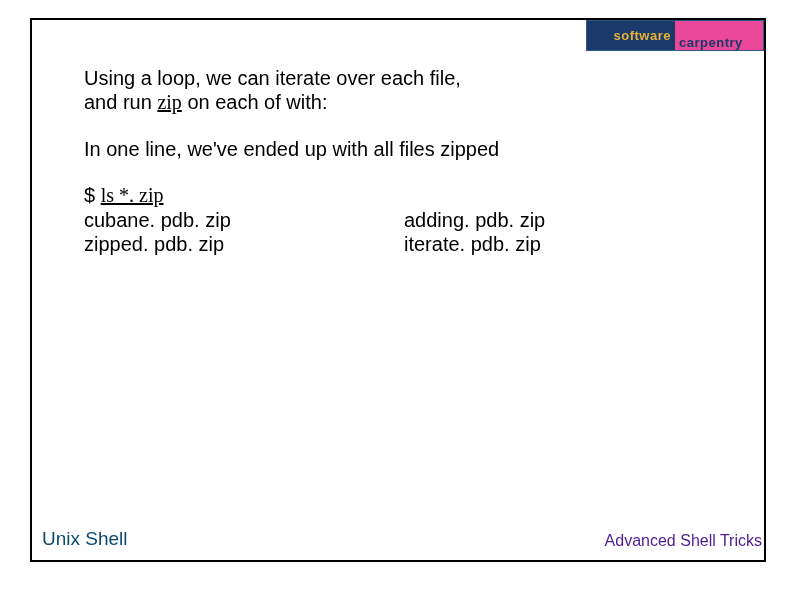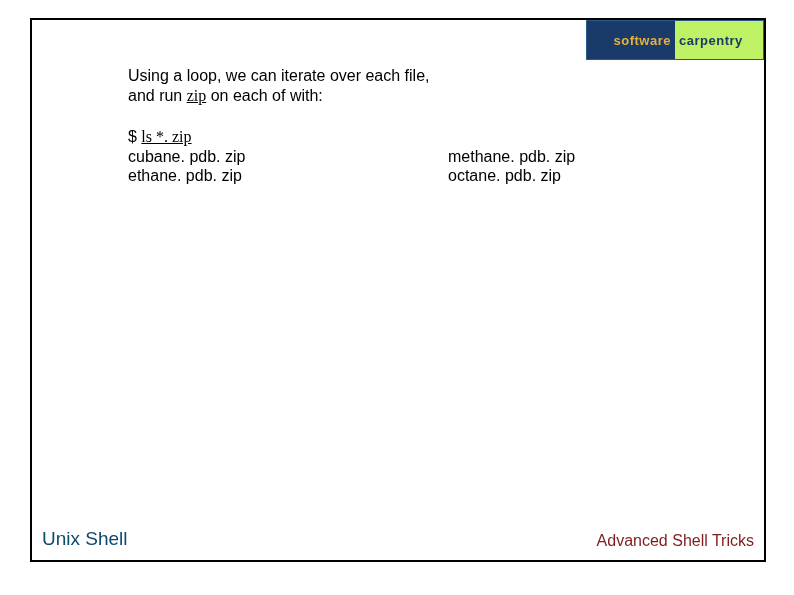--- a/index.html
+++ b/index.html
@@ -16,82 +16,81 @@
     top: 18px;
     width: 736px;
     height: 544px;
     border: 2px solid #000;
   }
   .logo {
     position: absolute;
     top: 0;
     right: 0;
     width: 178px;
-    height: 40px;
+    height: 31px;
     border: 1px solid #2a5a8a;
     display: flex;
     margin-left: 28px;
   }
   .logo-left {
     flex: 1;
     background: #1a3a6a;
     display: flex;
     align-items: center;
     justify-content: flex-end;
     padding-right: 4px;
   }
   .logo-left span {
     color: #e8b038;
     font-size: 13px;
     font-weight: bold;
     letter-spacing: 0.5px;
   }
   .logo-right {
     flex: 1;
-    background: #bef264;
+    background: #ec4899;
     display: flex;
-    align-items: center;
+    align-items: flex-end;
     padding-left: 4px;
   }
   .logo-right span {
     color: #1a3a6a;
     font-size: 13px;
     font-weight: bold;
     letter-spacing: 0.5px;
   }
   .content {
     position: absolute;
     left: 52px;
     top: 46px;
     width: 640px;
-    font-size: 16px;
+    font-size: 20px;
     color: #000;
     line-height: 1.22;
-    margin-left: 44px;
   }
   .blk { margin-bottom: 22px; }
   .underline { text-decoration: underline; font-family: Liberation Serif, serif; }
   .indent { padding-left: 15px; }
   .cols {
     display: flex;
   }
   .col { flex: 1; }
   .footer-left {
     position: absolute;
     left: 10px;
     bottom: 10px;
     font-size: 19px;
     color: #0c4a6e;
   }
   .footer-right {
     position: absolute;
-    right: 10px;
+    right: 2px;
     bottom: 10px;
     font-size: 16px;
-    color: #7f1d1d;
+    color: #4c1d95;
   }
 </style>
 </head>
 <body>
 
 <div class="frame">
 
   <div class="logo">
     <div class="logo-left">
       <span>software</span>
@@ -104,33 +103,34 @@
   <div class="content">
 
     <div class="blk">
       <div>Using a loop, we can iterate over each file,</div>
       <div>
         <span>and run </span><span class="underline">zip</span><span> on each of with:</span>
       </div>
     </div>
 
 
+    <div class="blk">In one line, we've ended up with all files zipped</div>
 
     <div class="blk">
       <div>
         <span>$ </span><span class="underline">ls *. zip</span>
       </div>
       <div class="cols">
         <div class="col">
           <div>cubane. pdb. zip</div>
-          <div>ethane. pdb. zip</div>
+          <div>zipped. pdb. zip</div>
         </div>
         <div class="col">
-          <div>methane. pdb. zip</div>
-          <div>octane. pdb. zip</div>
+          <div>adding. pdb. zip</div>
+          <div>iterate. pdb. zip</div>
         </div>
       </div>
     </div>
 
   </div>
 
   <div class="footer-left">Unix Shell</div>
   <div class="footer-right">Advanced Shell Tricks</div>
 
 </div>

